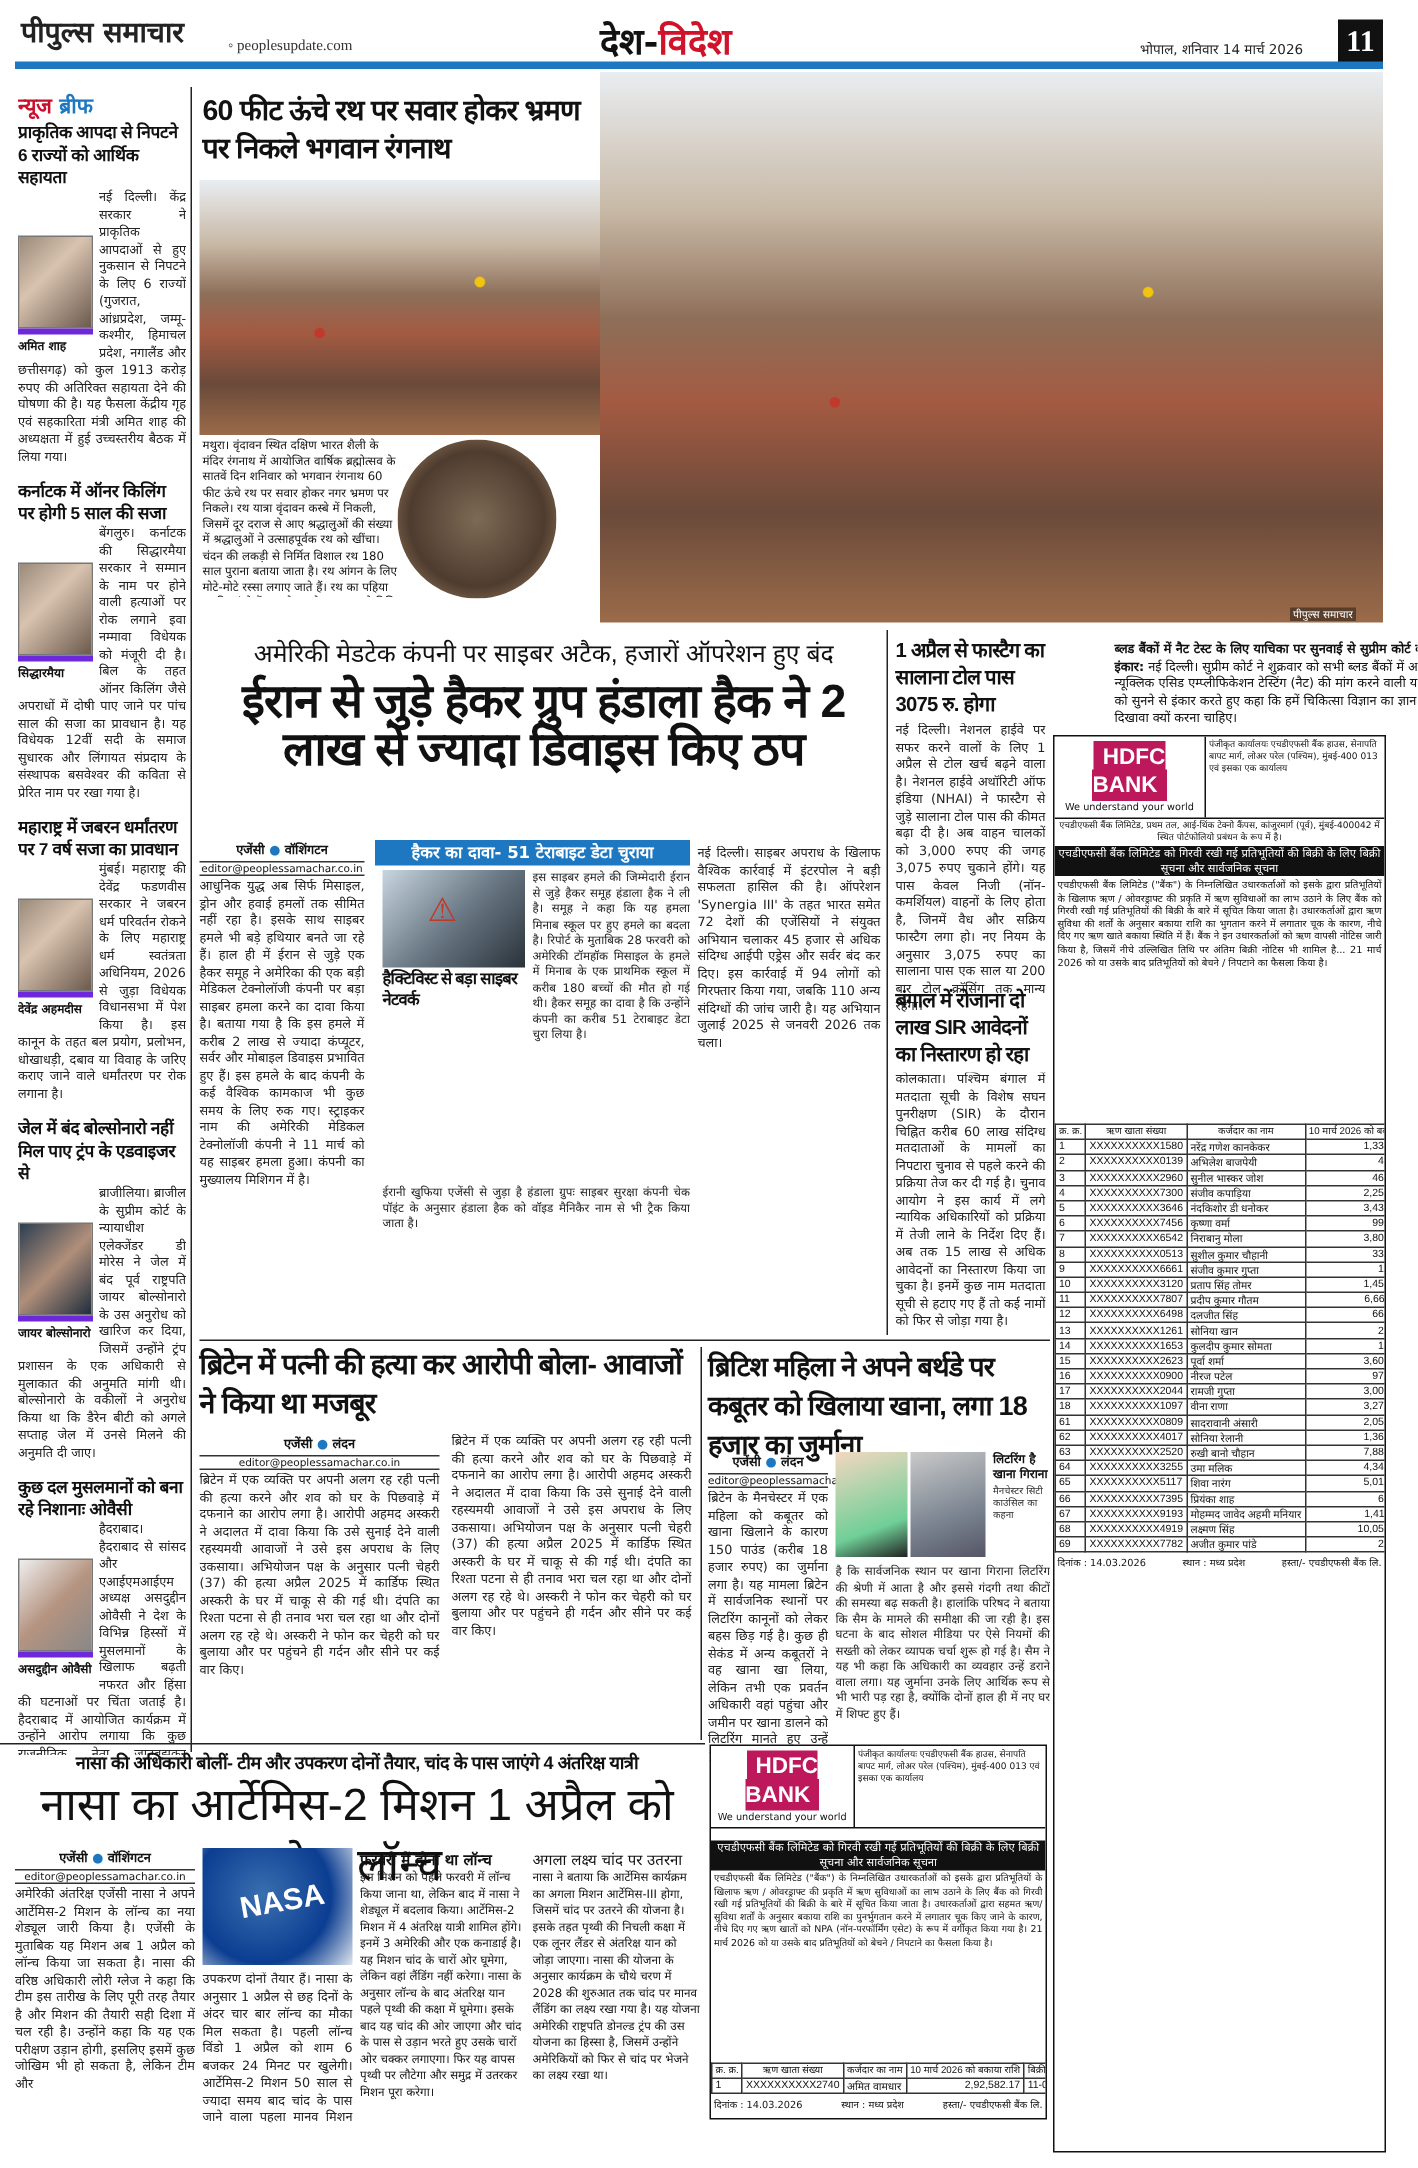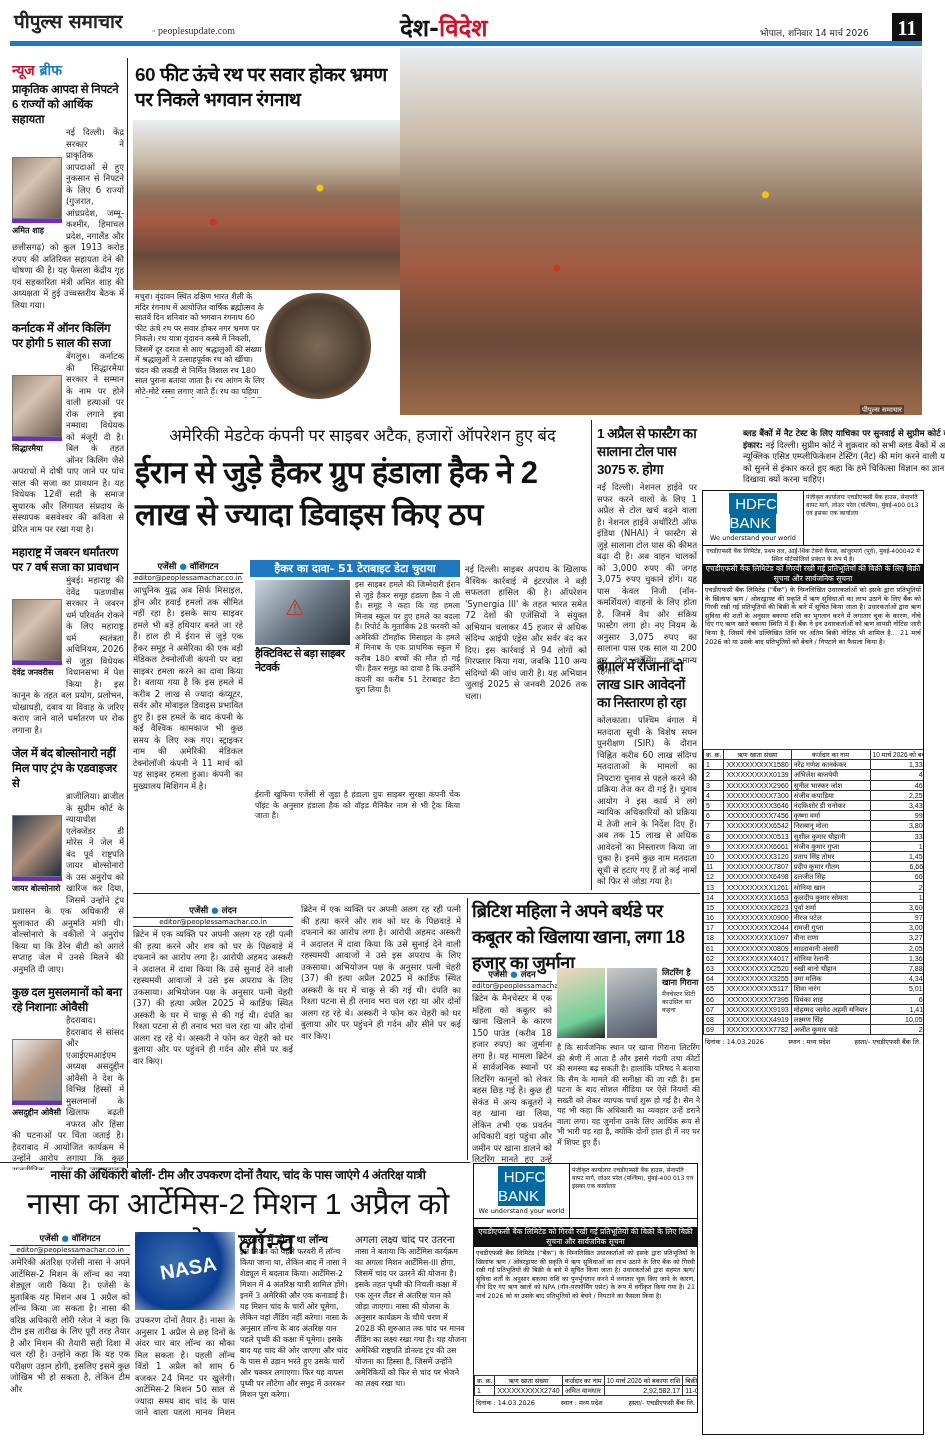--- a/index.html
+++ b/index.html
@@ -20,21 +20,21 @@
 .body-sm{font-size:8.5px;line-height:11.5px;color:#222;text-align:justify}
 .photo{background:linear-gradient(135deg,#9a8a7a,#d9c3b0 40%,#6b5a4d);border:1px solid #777}
 .caption{font-size:8px;font-weight:bold;border-top:4px solid #6d28d9;padding-top:1px}
 .h-big{font-weight:bold;font-family:"Liberation Sans",sans-serif;color:#111;letter-spacing:-0.5px}
 .crowd{background:
  radial-gradient(circle at 30% 60%,#c0392b 0 3px,transparent 4px),
  radial-gradient(circle at 70% 40%,#f1c40f 0 3px,transparent 4px),
  linear-gradient(180deg,#e9edf1 0%,#c8b9a6 25%,#8d6e58 45%,#a45a42 60%,#6a4a3a 80%,#9b6b4a 100%)}
 .bluebar{background:#1d78c1;color:#fff;font-weight:bold;text-align:center}
 .hdfc-box{border:1.5px solid #111;background:#fff}
-.hdfc-logo{background:#0369a1;color:#fff;font-family:"Liberation Sans",sans-serif;font-weight:normal;font-size:15px;padding:2px 6px}
+.hdfc-logo{background:#be185d;color:#fff;font-family:"Liberation Sans",sans-serif;font-weight:bold;font-size:15px;padding:2px 6px}
 .blackbar{background:#111;color:#fff;font-size:7.5px;text-align:center;line-height:10px}
 table.notice{border-collapse:collapse;width:100%;font-size:7px;font-family:"Liberation Sans",sans-serif}
 table.notice td,table.notice th{border:1px solid #333;padding:0 2px;height:10.2px;white-space:nowrap}
 table.notice th{font-weight:normal;font-size:6.5px;line-height:8px}
 table.notice td.r{text-align:right}
 .agency{font-size:8.5px;text-align:center;font-weight:bold}
 .agency .dot{color:#1d78c1}
 .email{font-size:7px;text-align:center;border-top:1px solid #333;border-bottom:1px solid #333;margin:2px 0}
 </style>
 </head>
@@ -67,21 +67,21 @@
       <div class="photo" style="height:62px"></div>
       <div class="caption">सिद्धारमैया</div>
     </div>
     <div class="body-sm">बेंगलुरु। कर्नाटक की सिद्धारमैया सरकार ने सम्मान के नाम पर होने वाली हत्याओं पर रोक लगाने इवा नम्मावा विधेयक को मंजूरी दी है। बिल के तहत ऑनर किलिंग जैसे अपराधों में दोषी पाए जाने पर पांच साल की सजा का प्रावधान है। यह विधेयक 12वीं सदी के समाज सुधारक और लिंगायत संप्रदाय के संस्थापक बसवेश्वर की कविता से प्रेरित नाम पर रखा गया है।</div>
   </div>
 
   <div style="clear:both;margin-top:10px">
     <div class="h-brief">महाराष्ट्र में जबरन धर्मांतरण पर 7 वर्ष सजा का प्रावधान</div>
     <div style="float:left;width:50px;margin:24px 4px 2px 0">
       <div class="photo" style="height:62px"></div>
-      <div class="caption">देवेंद्र जनवरीस</div>
+      <div class="caption">देवेंद्र अहमदीस</div>
     </div>
     <div class="body-sm">मुंबई। महाराष्ट्र की देवेंद्र फडणवीस सरकार ने जबरन धर्म परिवर्तन रोकने के लिए महाराष्ट्र धर्म स्वतंत्रता अधिनियम, 2026 से जुड़ा विधेयक विधानसभा में पेश किया है। इस कानून के तहत बल प्रयोग, प्रलोभन, धोखाधड़ी, दबाव या विवाह के जरिए कराए जाने वाले धर्मांतरण पर रोक लगाना है।</div>
   </div>
 
   <div style="clear:both;margin-top:10px">
     <div class="h-brief">जेल में बंद बोल्सोनारो नहीं मिल पाए ट्रंप के एडवाइजर से</div>
     <div style="float:left;width:50px;margin:24px 4px 2px 0">
       <div class="photo" style="height:62px;background:linear-gradient(135deg,#2c3e50,#b08f7a 50%,#1f2d3d)"></div>
       <div class="caption">जायर बोल्सोनारो</div>
     </div>
@@ -102,21 +102,21 @@
 <div class="abs crowd" style="left:400px;top:48px;width:522px;height:367px"></div>
 <div class="abs" style="left:135px;top:62px;width:265px">
   <div class="h-big" style="font-size:19px;line-height:25px">60 फीट ऊंचे रथ पर सवार होकर भ्रमण पर निकले भगवान रंगनाथ</div>
 </div>
 <div class="abs crowd" style="left:133px;top:120px;width:267px;height:170px"></div>
 <div class="abs" style="left:133px;top:290px;width:135px;height:108px;overflow:hidden;font-size:7.8px;line-height:10.5px;background:#fff;padding:2px">मथुरा। वृंदावन स्थित दक्षिण भारत शैली के मंदिर रंगनाथ में आयोजित वार्षिक ब्रह्मोत्सव के सातवें दिन शनिवार को भगवान रंगनाथ 60 फीट ऊंचे रथ पर सवार होकर नगर भ्रमण पर निकले। रथ यात्रा वृंदावन कस्बे में निकली, जिसमें दूर दराज से आए श्रद्धालुओं की संख्या में श्रद्धालुओं ने उत्साहपूर्वक रथ को खींचा। चंदन की लकड़ी से निर्मित विशाल रथ 180 साल पुराना बताया जाता है। रथ आंगन के लिए मोटे-मोटे रस्सा लगाए जाते हैं। रथ का पहिया 4 फीट ऊंचे हैं। रथ के पहले प्रातः 4 बजे विधि विधान से पूजा-अर्चना की गई।</div>
 <div class="abs" style="left:262px;top:290px;width:112px;height:112px;border-radius:50%;border:3px solid #fff;background:radial-gradient(circle,#7d6a55,#4e3c2f 60%,#b08c6a)"></div>
 <div class="abs" style="left:860px;top:405px;font-size:7px;color:#fff;background:rgba(0,0,0,.4);padding:0 2px">पीपुल्स समाचार</div>
 
 <div class="abs" style="left:135px;top:423px;width:455px;font-size:16.5px;text-align:center;font-family:'Liberation Sans',sans-serif">अमेरिकी मेडटेक कंपनी पर साइबर अटैक, हजारों ऑपरेशन हुए बंद</div>
-<div class="abs h-big" style="left:135px;top:452px;width:455px;font-size:31px;line-height:42px;">ईरान से जुड़े हैकर ग्रुप हंडाला हैक ने 2 लाख से ज्यादा डिवाइस किए ठप</div>
+<div class="abs h-big" style="left:135px;top:452px;width:455px;font-size:31px;line-height:32px;text-align:center">ईरान से जुड़े हैकर ग्रुप हंडाला हैक ने 2 लाख से ज्यादा डिवाइस किए ठप</div>
 
 <div class="abs" style="left:133px;top:560px;width:110px">
   <div class="agency"><span>एजेंसी</span> <span class="dot">●</span> <span>वॉशिंगटन</span></div>
   <div class="email">editor@peoplessamachar.co.in</div>
   <div class="body-sm" style="height:300px;overflow:hidden">आधुनिक युद्ध अब सिर्फ मिसाइल, ड्रोन और हवाई हमलों तक सीमित नहीं रहा है। इसके साथ साइबर हमले भी बड़े हथियार बनते जा रहे हैं। हाल ही में ईरान से जुड़े एक हैकर समूह ने अमेरिका की एक बड़ी मेडिकल टेक्नोलॉजी कंपनी पर बड़ा साइबर हमला करने का दावा किया है। बताया गया है कि इस हमले में करीब 2 लाख से ज्यादा कंप्यूटर, सर्वर और मोबाइल डिवाइस प्रभावित हुए हैं। इस हमले के बाद कंपनी के कई वैश्विक कामकाज भी कुछ समय के लिए रुक गए। स्ट्राइकर नाम की अमेरिकी मेडिकल टेक्नोलॉजी कंपनी ने 11 मार्च को यह साइबर हमला हुआ। कंपनी का मुख्यालय मिशिगन में है।</div>
 </div>
 
 <div class="abs bluebar" style="left:250px;top:560px;width:210px;height:17px;font-size:11px;line-height:17px">हैकर का दावा- 51 टेराबाइट डेटा चुराया</div>
 <div class="abs" style="left:255px;top:580px;width:95px;height:65px;background:linear-gradient(135deg,#c9d6e0,#6b7a86 50%,#2a323a)">
     <span style="position:absolute;left:30px;top:15px;color:#c0392b;font-size:22px">⚠</span>
@@ -335,20 +335,21 @@
   <div style="display:flex;justify-content:space-between;font-size:6.5px;padding:2px">
     <span>दिनांक : 14.03.2026</span>
     <span>स्थान : मध्य प्रदेश</span>
     <span>हस्ता/- एचडीएफसी बैंक लि.</span>
   </div>
 </div>
 
 <div class="abs" style="left:133px;top:893px;width:567px;height:1px;background:#222"></div>
 
 <div class="abs" style="left:133px;top:898px;width:330px">
+  <div class="h-big" style="font-size:19px;line-height:26px">ब्रिटेन में पत्नी की हत्या कर आरोपी बोला- आवाजों ने किया था मजबूर</div>
   <div style="display:flex;gap:8px;margin-top:6px">
     <div style="width:160px">
       <div class="agency"><span>एजेंसी</span> <span class="dot">●</span> <span>लंदन</span></div>
       <div class="email">editor@peoplessamachar.co.in</div>
       <div class="body-sm" style="height:175px;overflow:hidden">ब्रिटेन में एक व्यक्ति पर अपनी अलग रह रही पत्नी की हत्या करने और शव को घर के पिछवाड़े में दफनाने का आरोप लगा है। आरोपी अहमद अस्करी ने अदालत में दावा किया कि उसे सुनाई देने वाली रहस्यमयी आवाजों ने उसे इस अपराध के लिए उकसाया। अभियोजन पक्ष के अनुसार पत्नी चेहरी (37) की हत्या अप्रैल 2025 में कार्डिफ स्थित अस्करी के घर में चाकू से की गई थी। दंपति का रिश्ता पटना से ही तनाव भरा चल रहा था और दोनों अलग रह रहे थे। अस्करी ने फोन कर चेहरी को घर बुलाया और पर पहुंचने ही गर्दन और सीने पर कई वार किए।</div>
     </div>
     <div class="body-sm" style="width:160px;height:200px;overflow:hidden">ब्रिटेन में एक व्यक्ति पर अपनी अलग रह रही पत्नी की हत्या करने और शव को घर के पिछवाड़े में दफनाने का आरोप लगा है। आरोपी अहमद अस्करी ने अदालत में दावा किया कि उसे सुनाई देने वाली रहस्यमयी आवाजों ने उसे इस अपराध के लिए उकसाया। अभियोजन पक्ष के अनुसार पत्नी चेहरी (37) की हत्या अप्रैल 2025 में कार्डिफ स्थित अस्करी के घर में चाकू से की गई थी। दंपति का रिश्ता पटना से ही तनाव भरा चल रहा था और दोनों अलग रह रहे थे। अस्करी ने फोन कर चेहरी को घर बुलाया और पर पहुंचने ही गर्दन और सीने पर कई वार किए।</div>
   </div>
 </div>
 <div class="abs col-rule" style="left:467px;top:898px;height:262px"></div>

